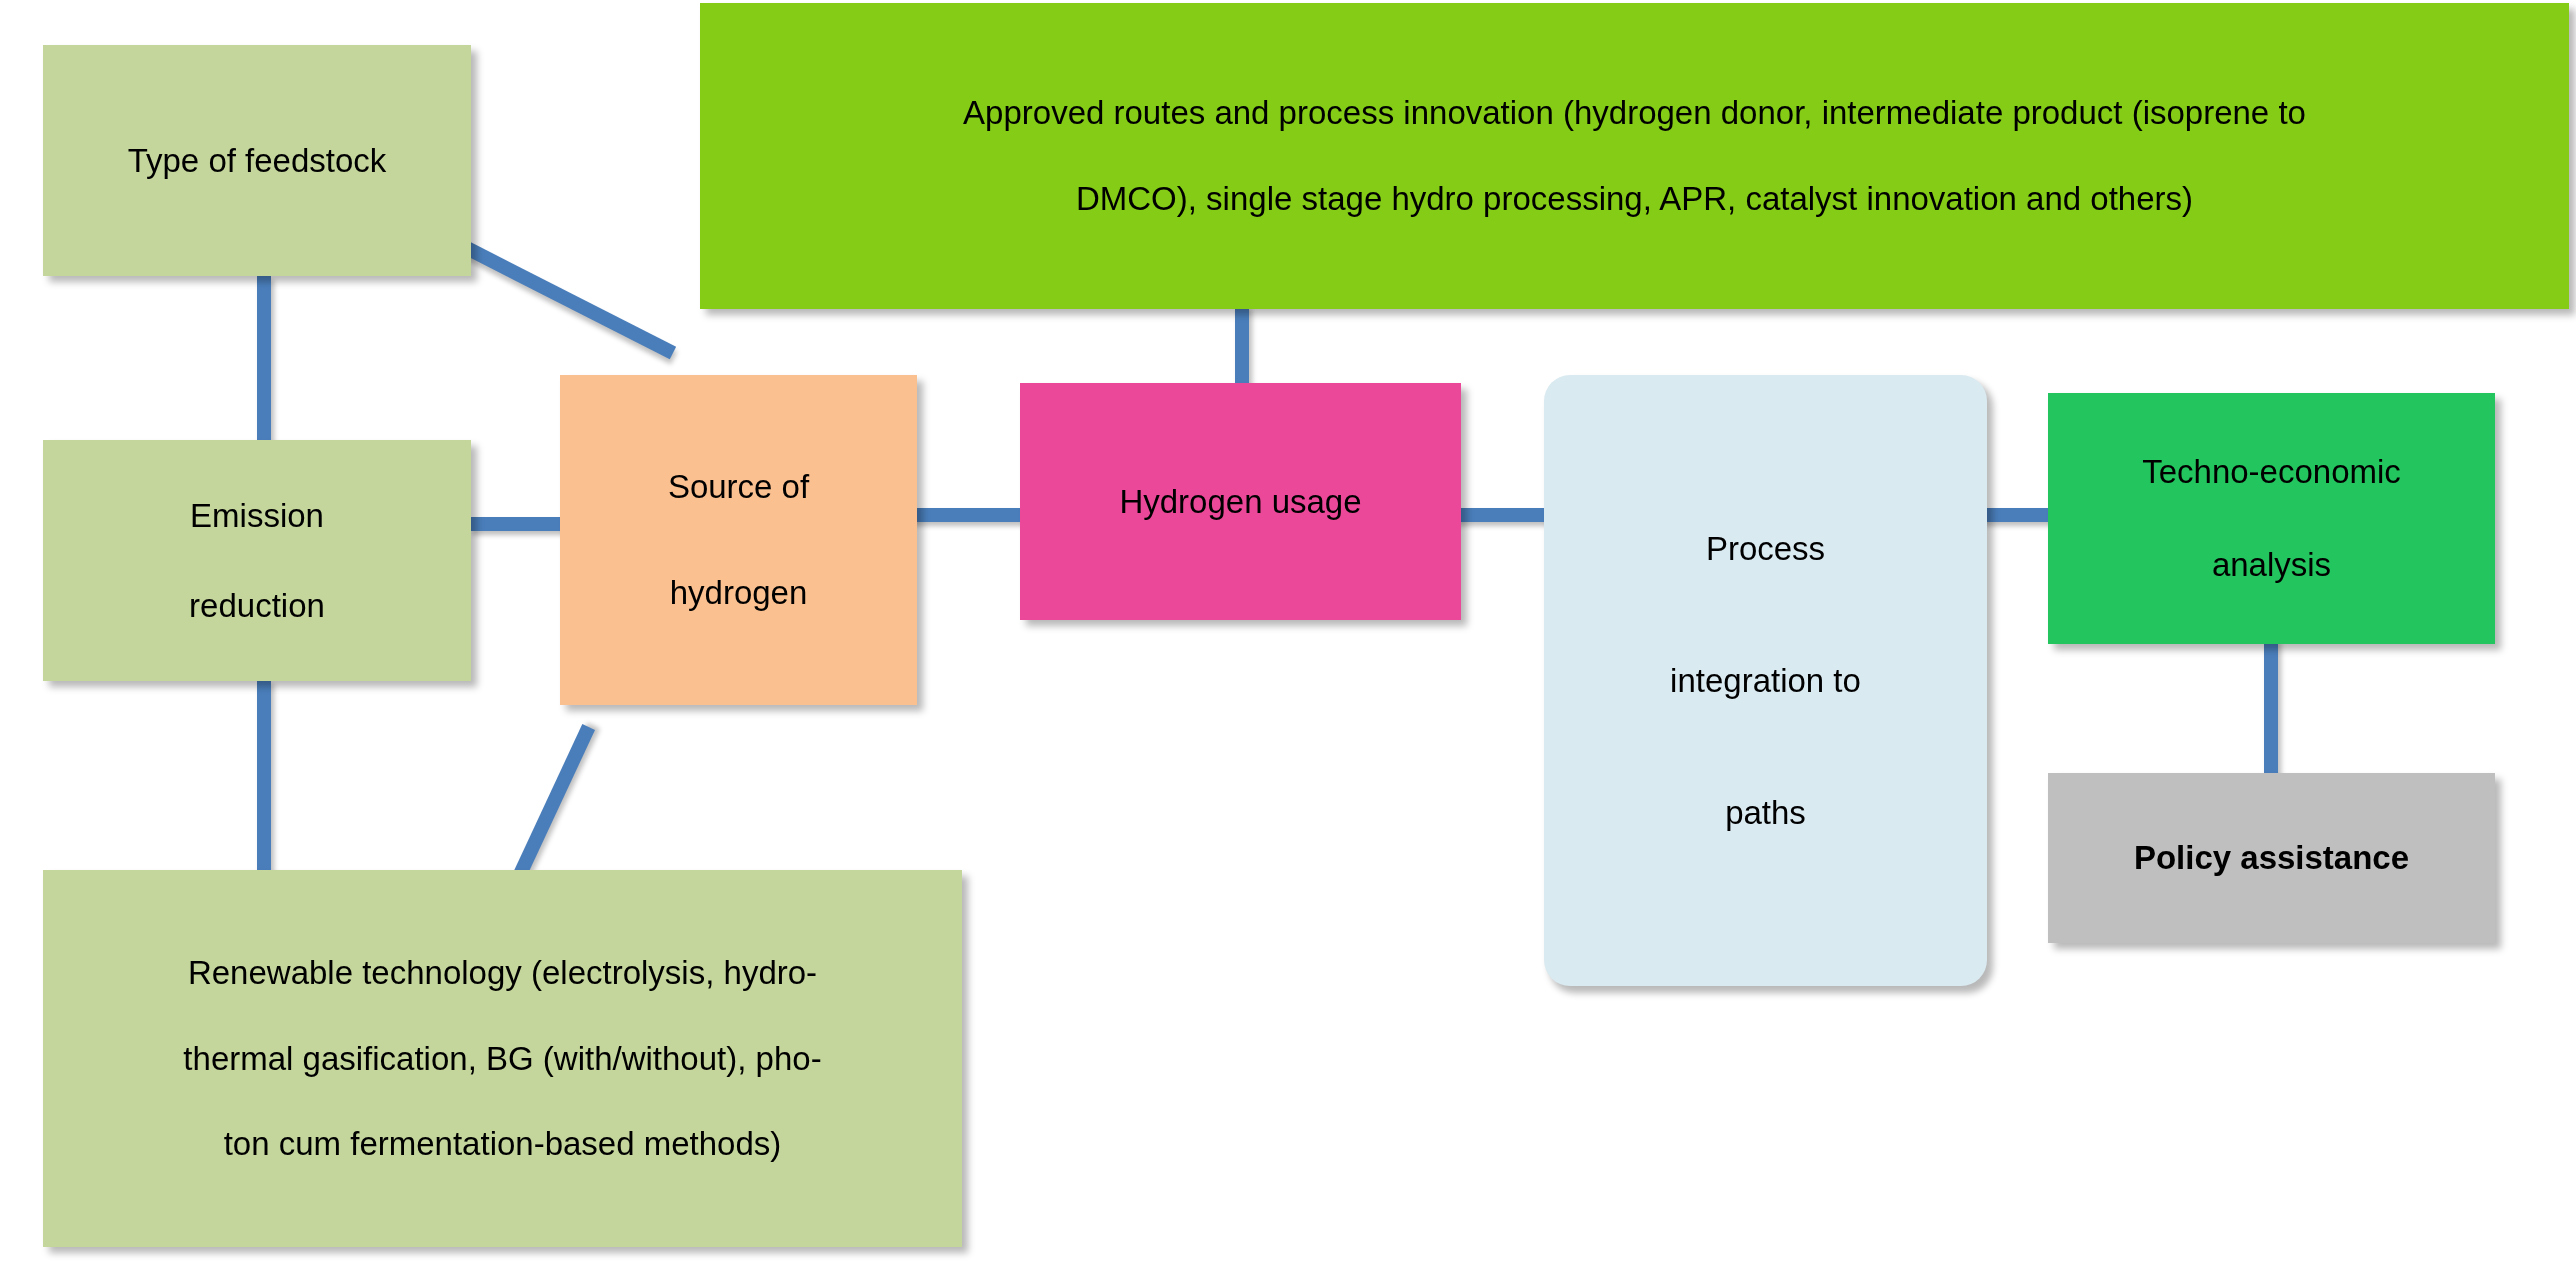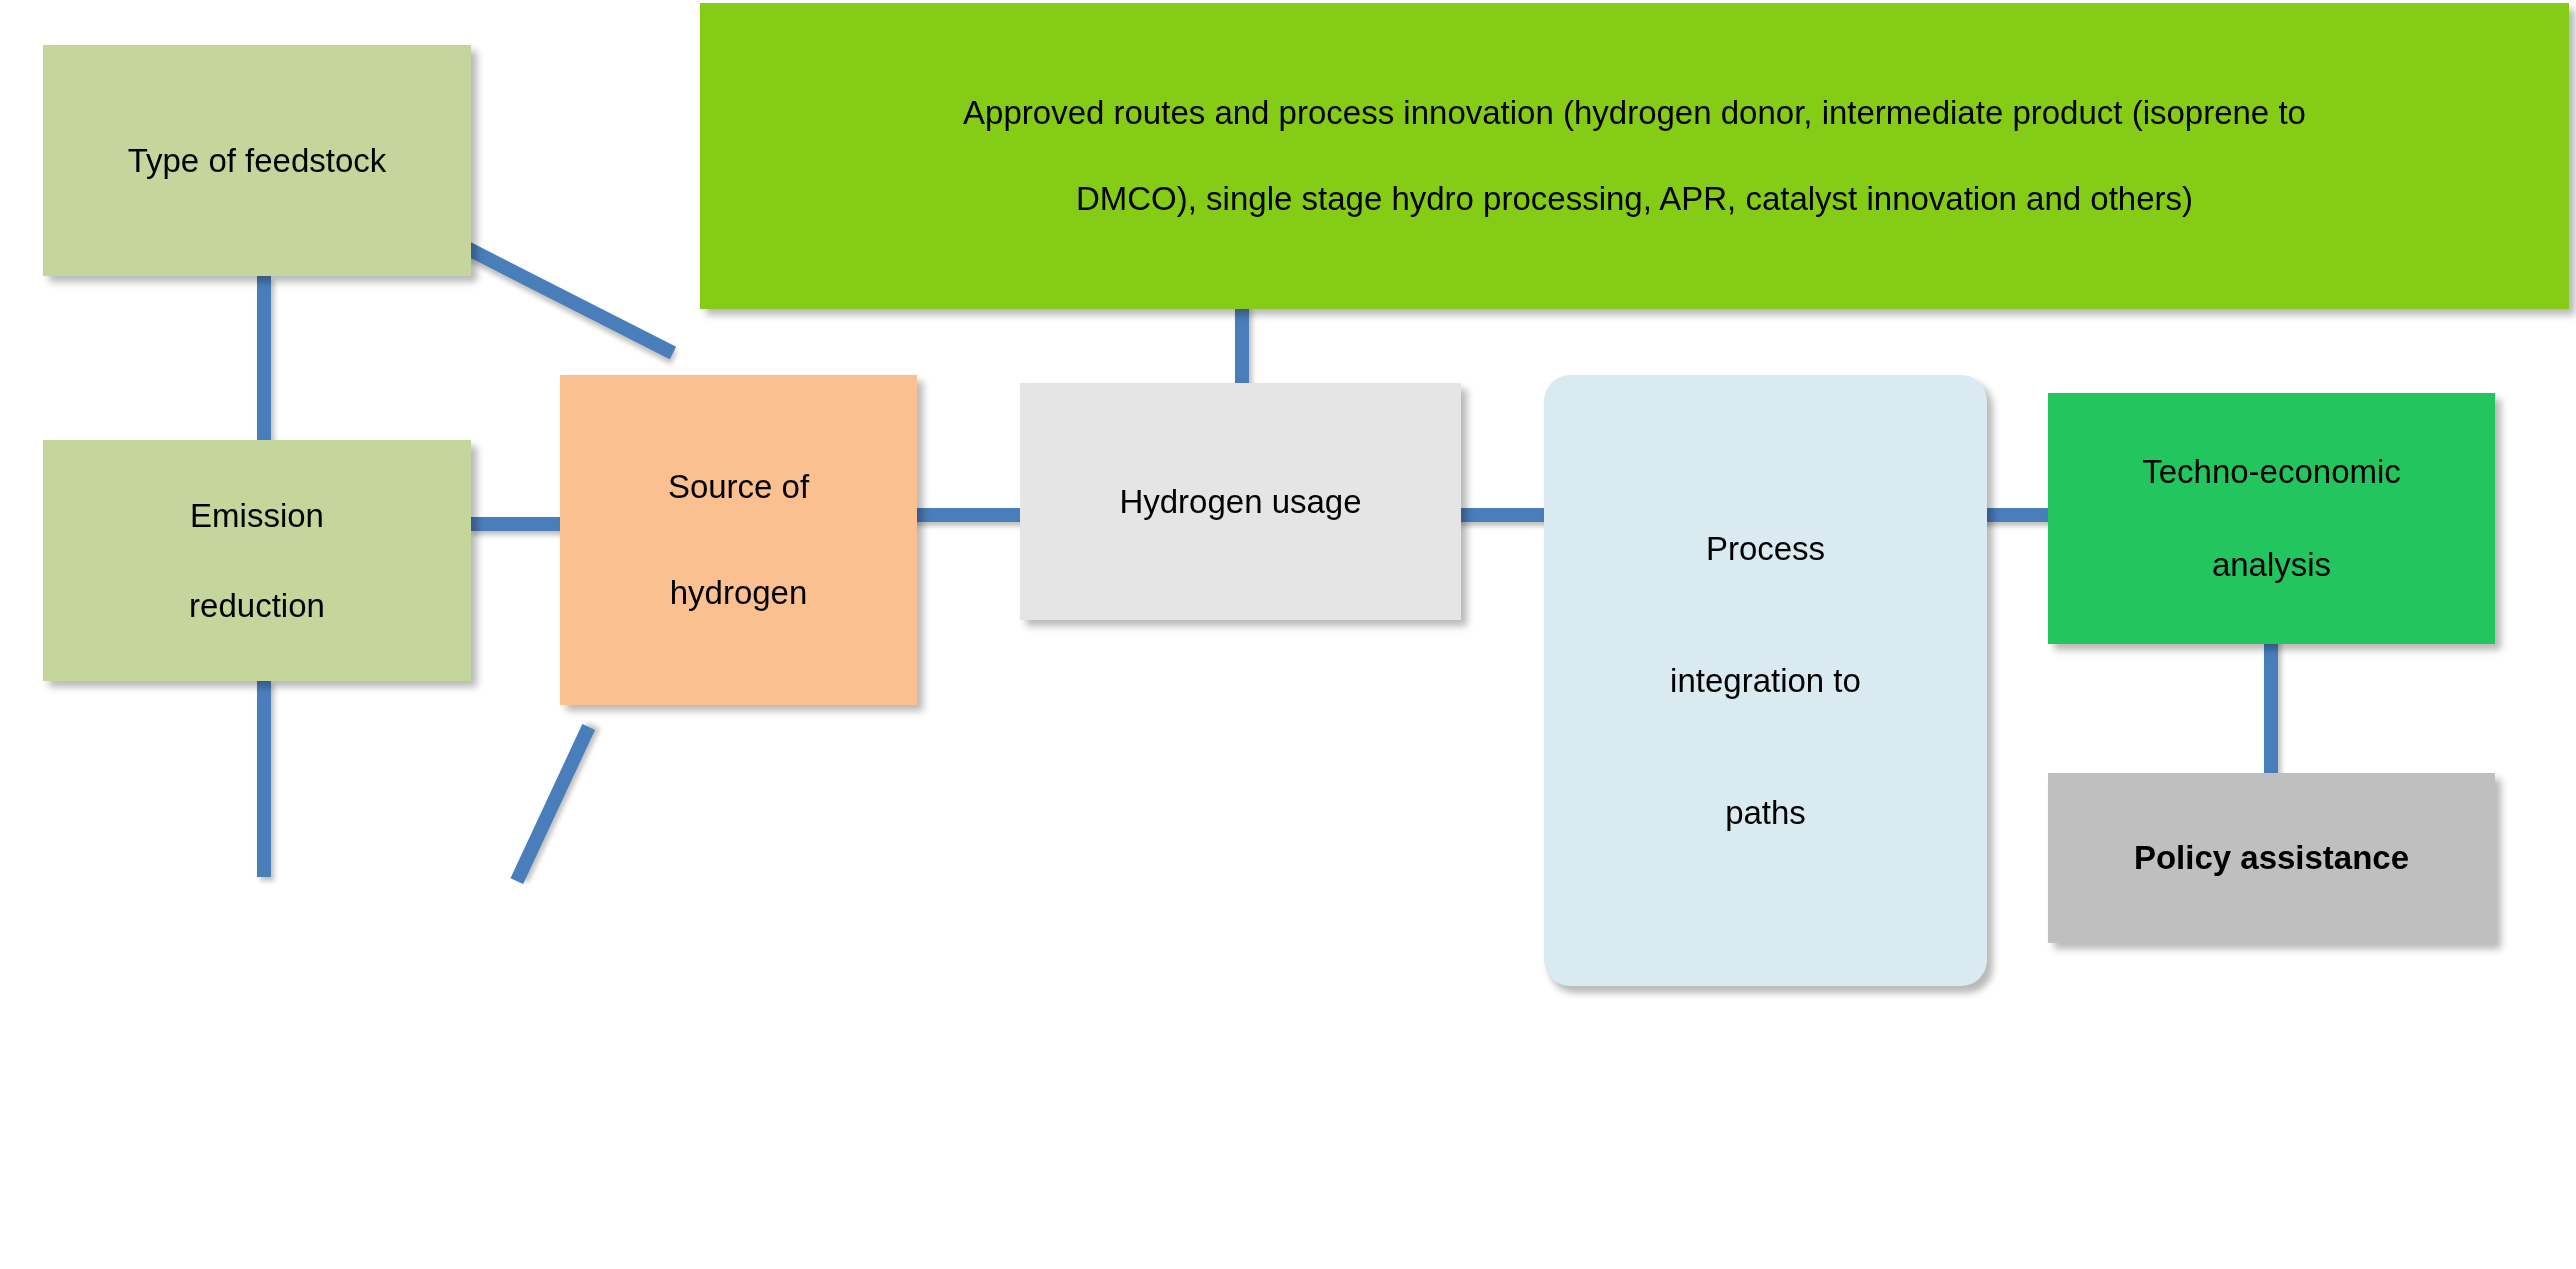--- a/index.html
+++ b/index.html
@@ -41,21 +41,21 @@
     box-shadow: 3.2px 4px 4.8px rgba(0,0,0,0.25);
   }
   .connector.diag {
     transform-origin: 0 50%;
   }
 
   
   .c-green   { background: #c4d69b; }
   .c-orange  { background: #fac090; }
   .c-slate   { background: #84cc16; }
-  .c-blue    { background: #e5e5e5; }
+  .c-blue    { background: #ec4899; }
   .c-paleblue{ background: #daeaf1; }
   .c-pink    { background: #22c55e; }
   .c-gray    { background: #bfbfbf; font-weight: bold; }
 
   
   #node-feedstock      { left: 43px;   top: 45px;   width: 428px;  height: 231px; font-size: 33px; line-height: 1.5; }
   #node-approved       { left: 700px;  top: 3.2px;    width: 1869px; height: 306px; font-size: 33px; line-height: 2.6; padding: 0 32px; }
   #node-emission       { left: 43px;   top: 440px;  width: 428px;  height: 241px; font-size: 33px; line-height: 2.7; }
   #node-source         { left: 560px;  top: 375px;  width: 357px;  height: 330px; font-size: 33px; line-height: 3.2; }
   #node-hydrogen-usage { left: 1020px; top: 383px;  width: 441px;  height: 237px; font-size: 33px; line-height: 1.5; }
@@ -142,15 +142,20 @@
 
   <div class="node c-pink" id="node-techno">
     <span class="line">Techno-economic</span>
     <span class="line">analysis</span>
   </div>
 
   <div class="node c-gray" id="node-policy">
     <span class="line">Policy assistance</span>
   </div>
 
+  <div class="node c-green" id="node-renewable">
+    <span class="line">Renewable technology (electrolysis, hydro-</span>
+    <span class="line">thermal gasification, BG (with/without), pho-</span>
+    <span class="line">ton cum fermentation-based methods)</span>
+  </div>
 
 </div>
 
 
 </body></html>

